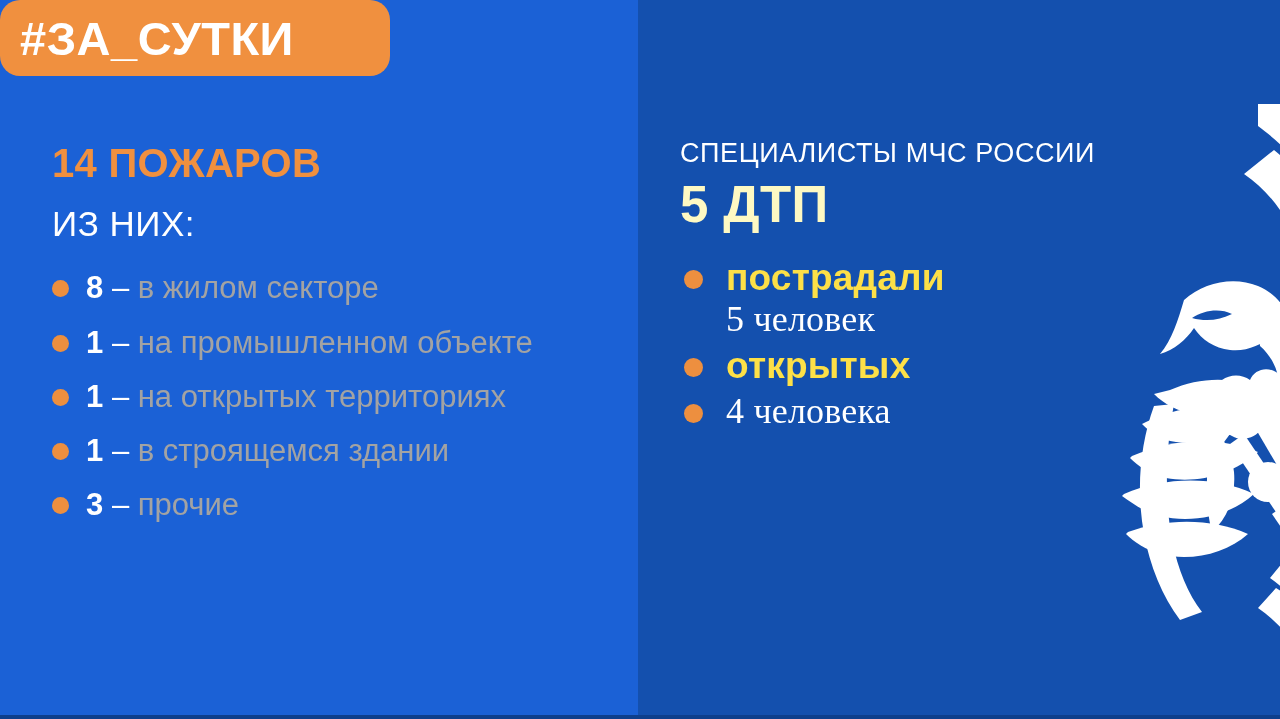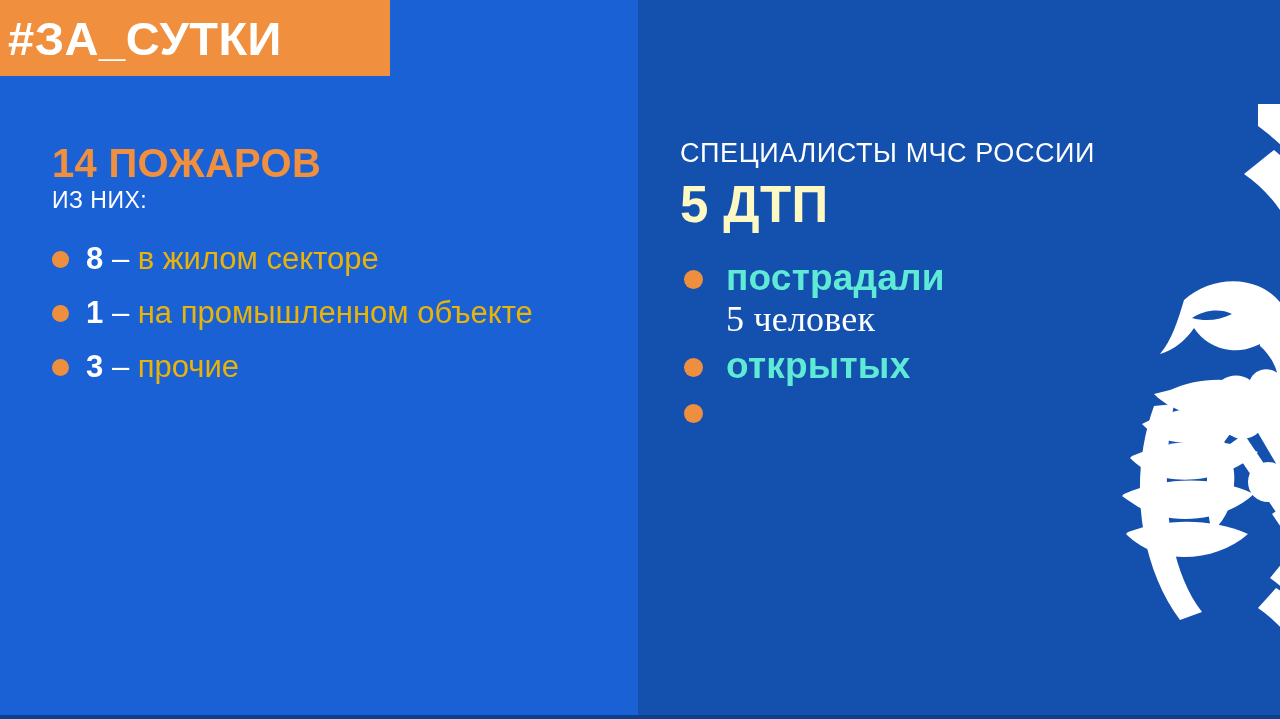--- a/index.html
+++ b/index.html
@@ -34,22 +34,23 @@
     width:1280px; height:4px;
     background:#0e3f8c;
   }
 
   
   .banner {
     position:absolute; left:0; top:0;
     width:390px; height:76px;
     background:#f0903f;
     display:flex; align-items:center;
-    padding-left:8px;
+    padding-left:20px;
     z-index:6;
+    border-radius:20px;
   }
   .banner-text {
     color:#ffffff;
     font-size:47px;
     font-weight:bold;
     letter-spacing:0.5px;
     line-height:1;
     white-space:nowrap;
   }
 
@@ -74,25 +75,25 @@
   .headline {
     color:#f0903f;
     font-size:40px;
     font-weight:bold;
     line-height:1.03;
     letter-spacing:0.3px;
     white-space:nowrap;
   }
   .subhead {
     color:#ffffff;
-    font-size:23px;
+    font-size:35px;
     font-weight:400;
     line-height:1.12;
     letter-spacing:0.5px;
-    margin-top:4px;
+    margin-top:20px;
   }
 
   .fire-list { margin-top:26px; }
   .fire-item {
     position:relative;
     padding-left:34px;
     margin-bottom:17px;
     color:#ffffff;
     font-size:31px;
     font-weight:400;
@@ -104,21 +105,21 @@
     left:0; top:11px;
     width:17px; height:17px;
     border-radius:50%;
     background:#ed8f3f;
   }
   .fire-num {
     font-weight:bold;
     color:#ffffff;
   }
   .fire-dash { color:#ffffff; }
-  .fire-text { color:#eab308; }
+  .fire-text { color:#a3a3a3; }
 
   
   .col-right {
     position:absolute; left:638px; top:0;
     width:642px; height:715px;
     padding:137px 20px 0 42px;
     z-index:3;
   }
   .r-intro {
     color:#ffffff;
@@ -144,21 +145,21 @@
     margin-bottom:4px;
   }
   .dot-r {
     position:absolute;
     left:4px; top:13px;
     width:19px; height:19px;
     border-radius:50%;
     background:#ed8f3f;
   }
   .dtp-label {
-    color:#5eead4;
+    color:#fde047;
     font-size:37px;
     font-weight:bold;
     line-height:1.13;
     letter-spacing:0.2px;
   }
   .dtp-count {
     color:#ffffff;
     font-size:36px;
     font-weight:400;
     line-height:1.16;
@@ -268,21 +269,33 @@
         <span class="fire-text">в жилом секторе</span>
       </div>
 
       <div class="fire-item">
         <span class="dot-l"></span>
         <span class="fire-num">1</span>
         <span class="fire-dash">–</span>
         <span class="fire-text">на промышленном объекте</span>
       </div>
 
-
+      <div class="fire-item">
+        <span class="dot-l"></span>
+        <span class="fire-num">1</span>
+        <span class="fire-dash">–</span>
+        <span class="fire-text">на открытых территориях</span>
+      </div>
+
+      <div class="fire-item">
+        <span class="dot-l"></span>
+        <span class="fire-num">1</span>
+        <span class="fire-dash">–</span>
+        <span class="fire-text">в строящемся здании</span>
+      </div>
 
       <div class="fire-item">
         <span class="dot-l"></span>
         <span class="fire-num">3</span>
         <span class="fire-dash">–</span>
         <span class="fire-text">прочие</span>
       </div>
 
     </div>
   </div>
@@ -299,20 +312,21 @@
         <div class="dtp-count">5 человек</div>
       </div>
 
       <div class="dtp-item">
         <span class="dot-r"></span>
         <div class="dtp-label">открытых</div>
       </div>
 
       <div class="dtp-item">
         <span class="dot-r"></span>
+        <div class="dtp-count">4 человека</div>
       </div>
 
     </div>
   </div>
 
   <div class="bottom-strip"></div>
 
 </div>
 
 </body></html>

